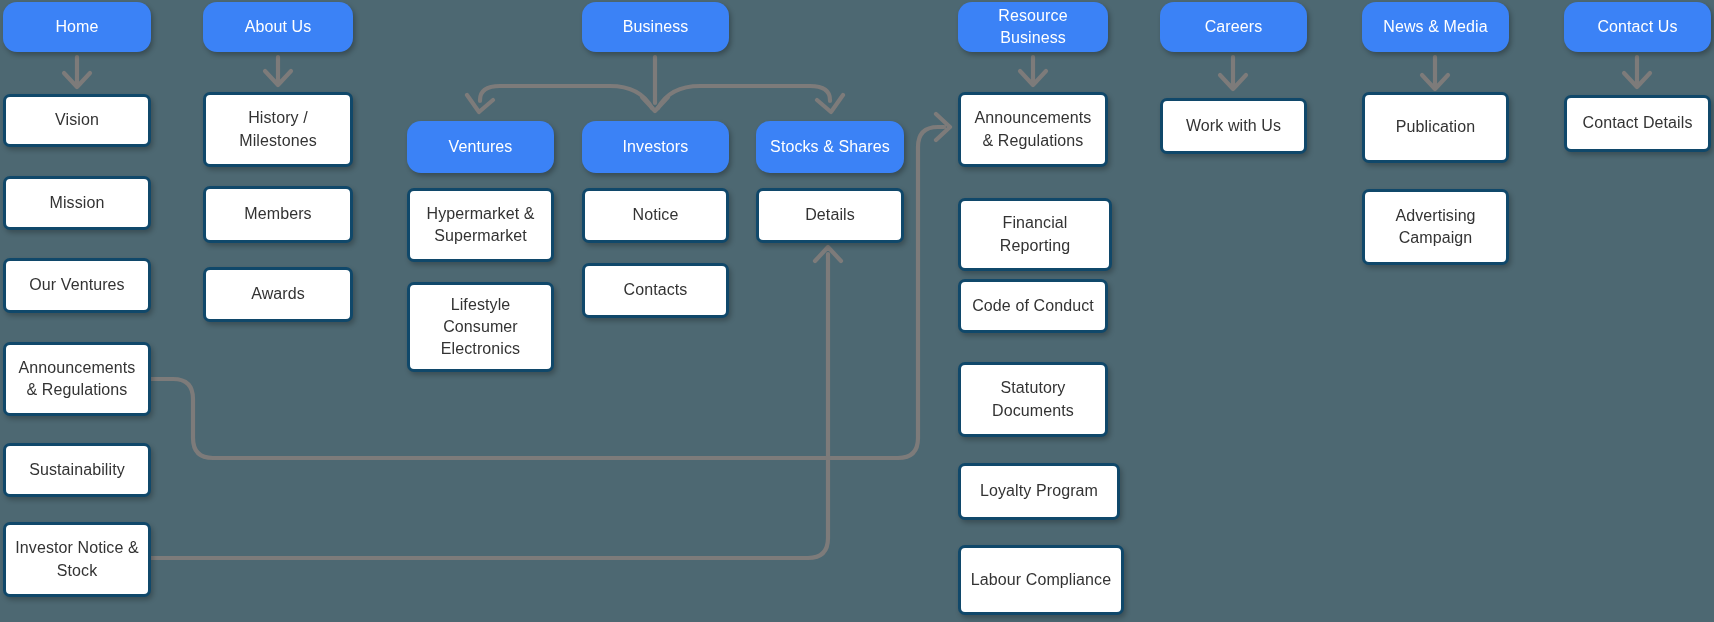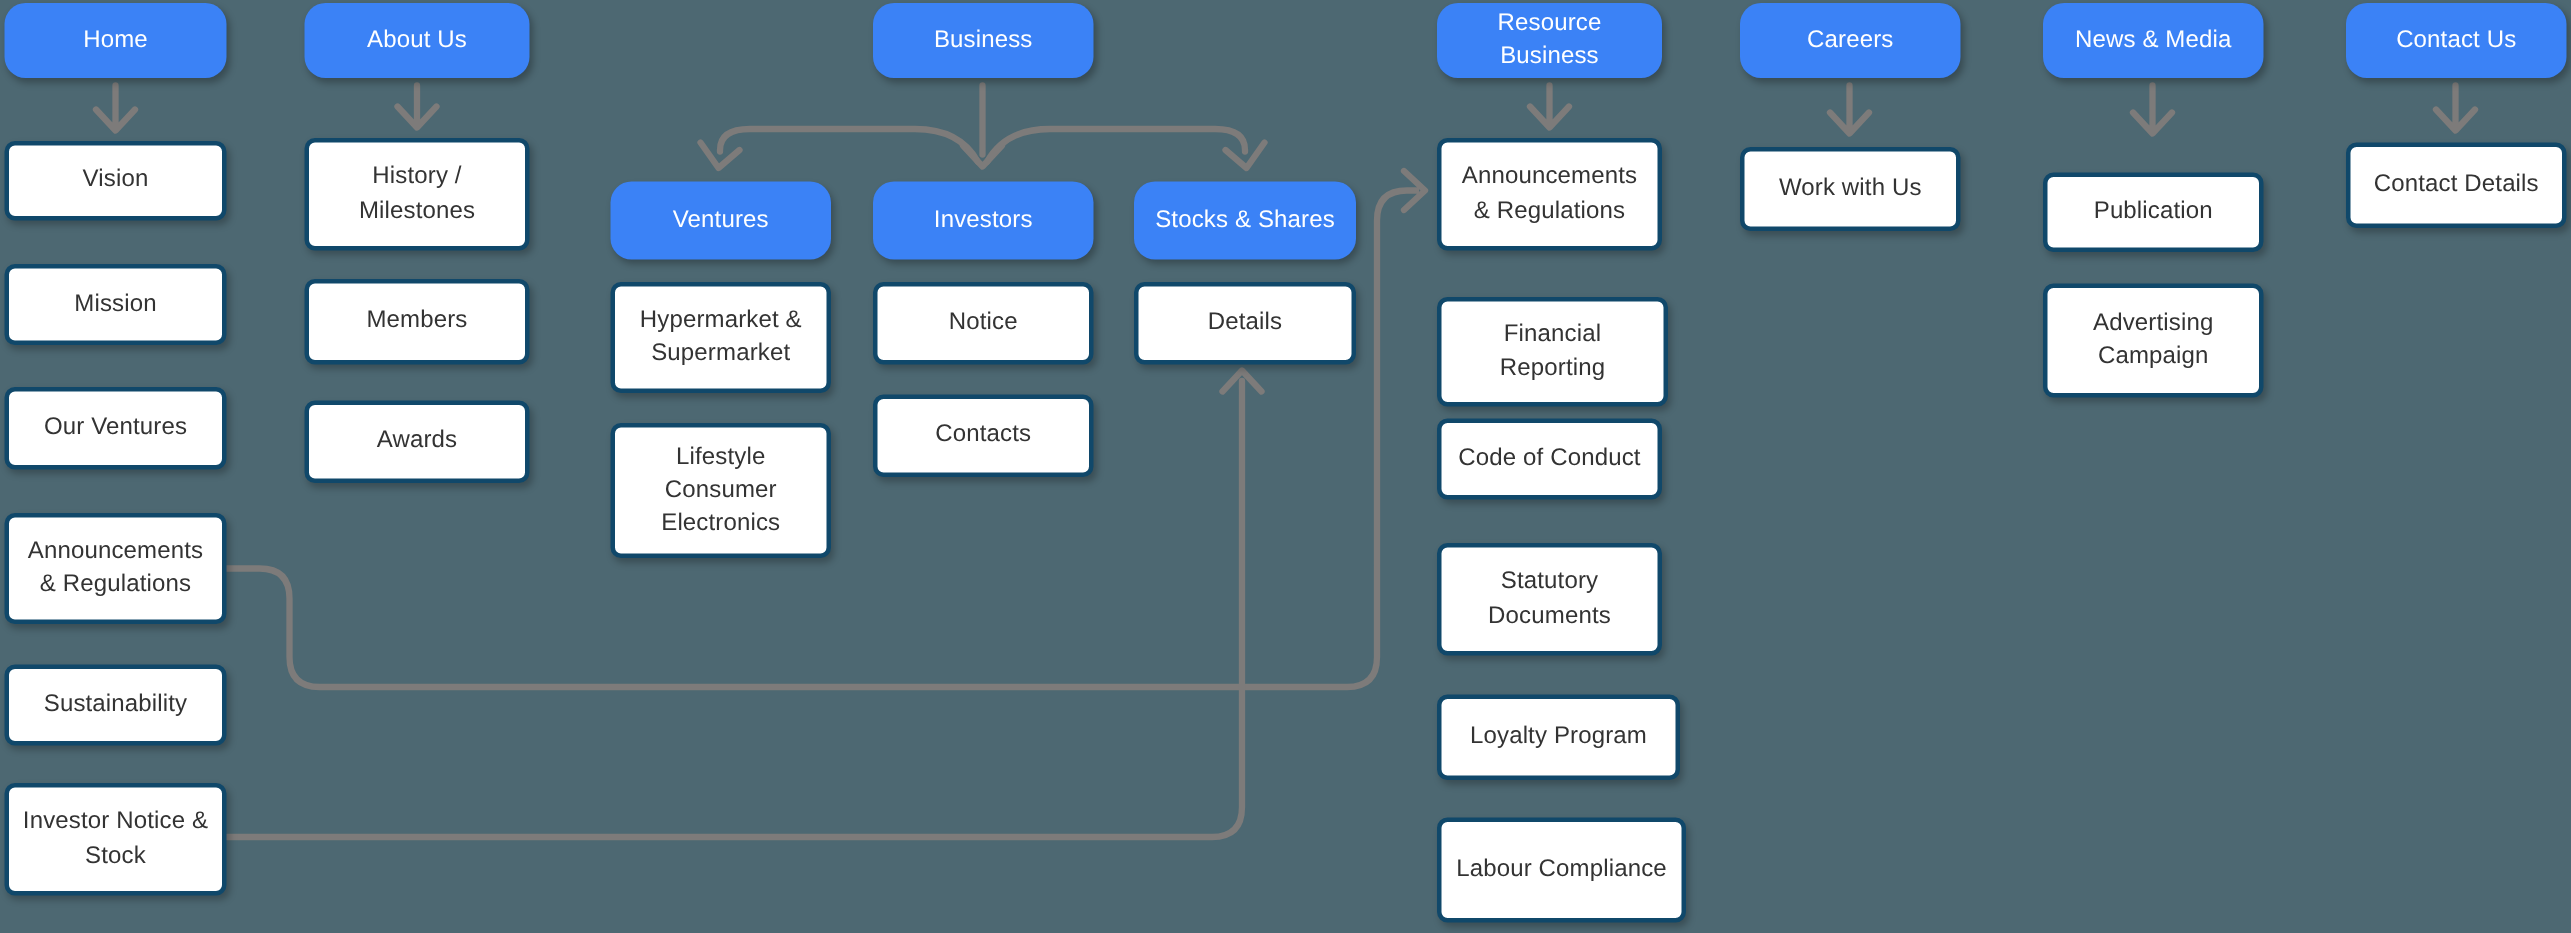--- a/index.html
+++ b/index.html
@@ -94,19 +94,19 @@
   <div class="node light" style="left:958px;top:198px;width:154px;height:73px">Financial Reporting</div>
   <div class="node light" style="left:958px;top:279px;width:150px;height:54px">Code of Conduct</div>
   <div class="node light" style="left:958px;top:362px;width:150px;height:75px">Statutory Documents</div>
   <div class="node light" style="left:958px;top:463px;width:162px;height:57px">Loyalty Program</div>
   <div class="node light" style="left:958px;top:545px;width:166px;height:70px">Labour Compliance</div>
 
   <div class="node dark" style="left:1160px;top:2px;width:147px;height:50px">Careers</div>
   <div class="node light" style="left:1160px;top:98px;width:147px;height:56px">Work with Us</div>
 
   <div class="node dark" style="left:1362px;top:2px;width:147px;height:50px">News &amp; Media</div>
-  <div class="node light" style="left:1362px;top:115px;width:147px;height:53px">Publication</div>
+  <div class="node light" style="left:1362px;top:92px;width:147px;height:71px">Publication</div>
   <div class="node light" style="left:1362px;top:189px;width:147px;height:76px">Advertising Campaign</div>
 
   <div class="node dark" style="left:1564px;top:2px;width:147px;height:50px">Contact Us</div>
   <div class="node light" style="left:1564px;top:95px;width:147px;height:57px">Contact Details</div>
 
 </div>
 
 </body></html>

